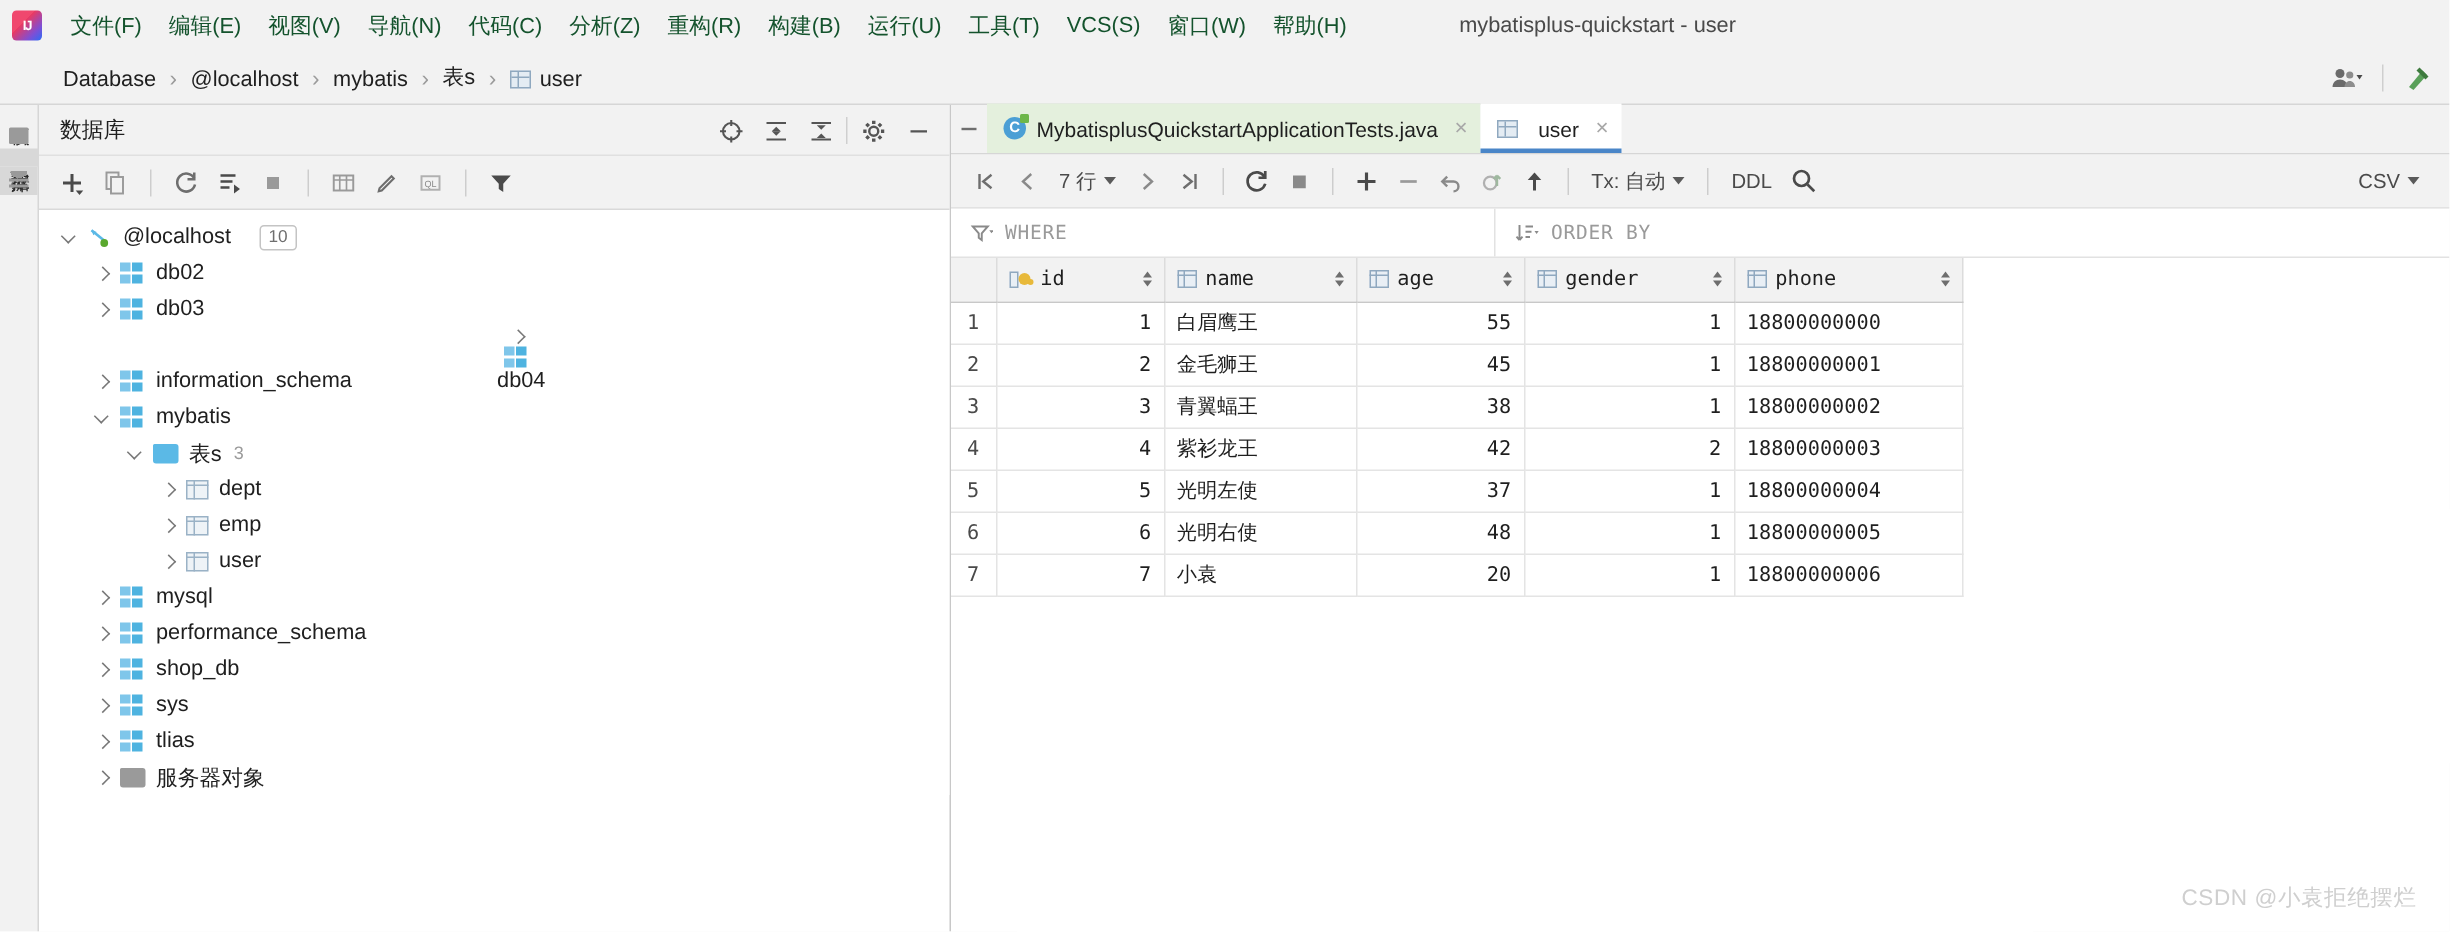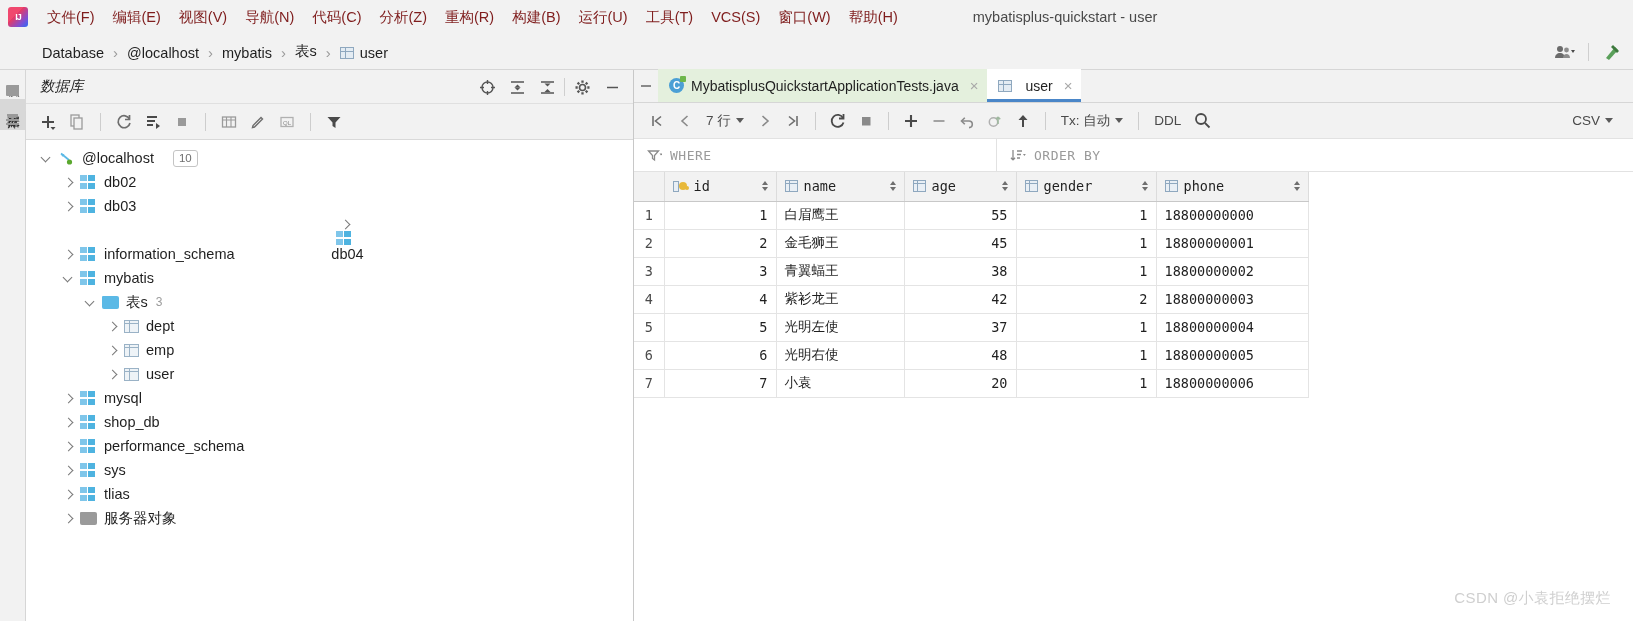--- a/index.html
+++ b/index.html
@@ -21,21 +21,21 @@
     width:20px; height:20px; margin-right:10px; border-radius:3px;
     background: linear-gradient(135deg,#f0486e 0%,#f0486e 38%,#e83a63 39%,#7d4fd6 75%,#2b6cf5 100%);
     position:relative; flex:0 0 auto;
   }
   .ij-logo::after{
     content:"IJ"; position:absolute; left:0; top:0; width:100%; height:100%;
     color:#fff; font-size:9px; font-weight:bold; display:flex; align-items:center; justify-content:center;
     letter-spacing:-1px;
   }
   .menu-item {
-    font-size:14.5px; color:#7f1d1d; padding:3px 9px; white-space:nowrap; cursor:default;
+    font-size:14.5px; color:#14532d; padding:3px 9px; white-space:nowrap; cursor:default;
   }
   .win-title {
     margin-left:66px; font-size:14.5px; color:#4a4a4a; white-space:nowrap;
   }
 
   
   .navbar {
     height:36px; background:#f2f2f2; display:flex; align-items:center;
     padding-left:14px; border-bottom:1px solid #d6d6d6; position:relative;
   }
@@ -86,21 +86,21 @@
 
   
   .dbpanel {
     position:absolute; left:26px; top:70px; width:608px; bottom:0;
     background:#ffffff; border-right:1px solid #c8c8c8;
   }
   .dbhead {
     height:34px; background:#f2f2f2; display:flex; align-items:center;
     padding-left:14px; border-bottom:1px solid #e0e0e0; position:relative;
   }
-  .dbhead-title { font-size:14.5px; color:#1f1f1f;font-style:italic; }
+  .dbhead-title { font-size:14.5px; color:#1f1f1f; }
   .dbhead-tools { position:absolute; right:8px; top:0; height:34px; display:flex; align-items:center; gap:4px;}
   .dbtoolbar {
     height:36px; background:#f2f2f2; display:flex; align-items:center; gap:3px;
     padding-left:9px; border-bottom:1px solid #d9d9d9;
   }
   .sep { width:1px; height:18px; background:#cdcdcd; margin:0 7px; }
   .tree { padding-top:6px; font-size:14.5px; color:#1f1f1f; background:#fff; }
   .node { display:flex; align-items:center; height:24px; cursor:default; white-space:nowrap;}
   .arrow {
     width:13px; height:13px; margin-right:5px; position:relative; flex:0 0 auto;
@@ -447,26 +447,26 @@
           <span>user</span>
         </div>
         <div class="node" style="padding-left: 36px;">
           <span class="arrow"></span>
           <span class="nico schema"></span>
           <span>mysql</span>
         </div>
         <div class="node" style="padding-left: 36px;">
           <span class="arrow"></span>
           <span class="nico schema"></span>
+          <span>performance_schema</span>
+        </div>
+        <div class="node" style="padding-left: 36px;">
+          <span class="arrow"></span>
+          <span class="nico schema"></span>
           <span>shop_db</span>
-        </div>
-        <div class="node" style="padding-left: 36px;">
-          <span class="arrow"></span>
-          <span class="nico schema"></span>
-          <span>performance_schema</span>
         </div>
         <div class="node" style="padding-left: 36px;">
           <span class="arrow"></span>
           <span class="nico schema"></span>
           <span>sys</span>
         </div>
         <div class="node" style="padding-left: 36px;">
           <span class="arrow"></span>
           <span class="nico schema"></span>
           <span>tlias</span>

